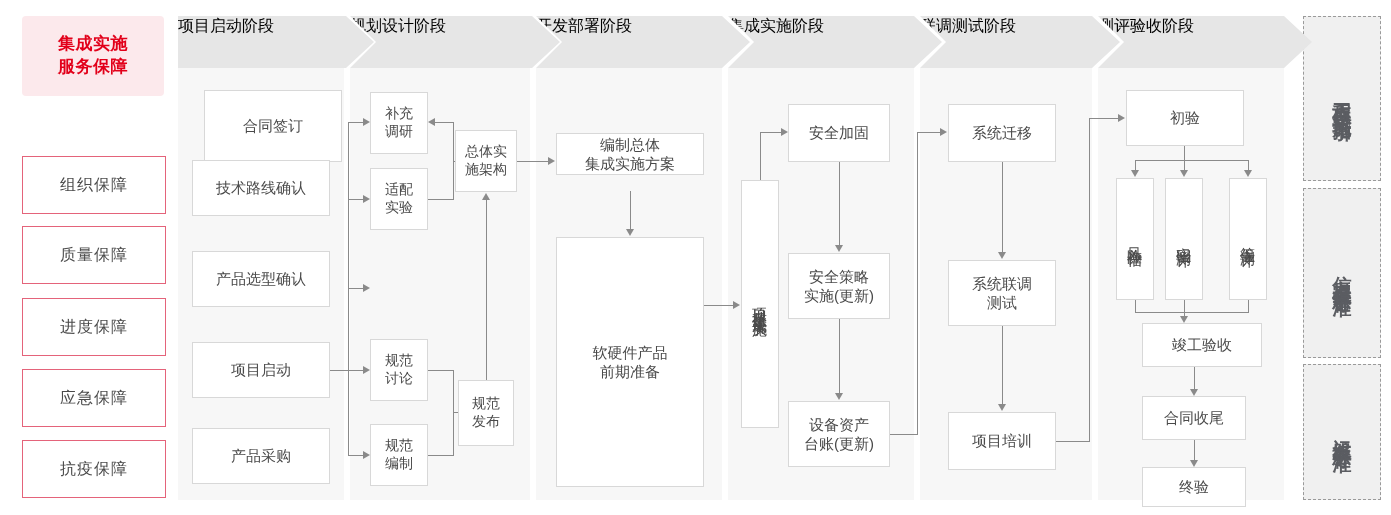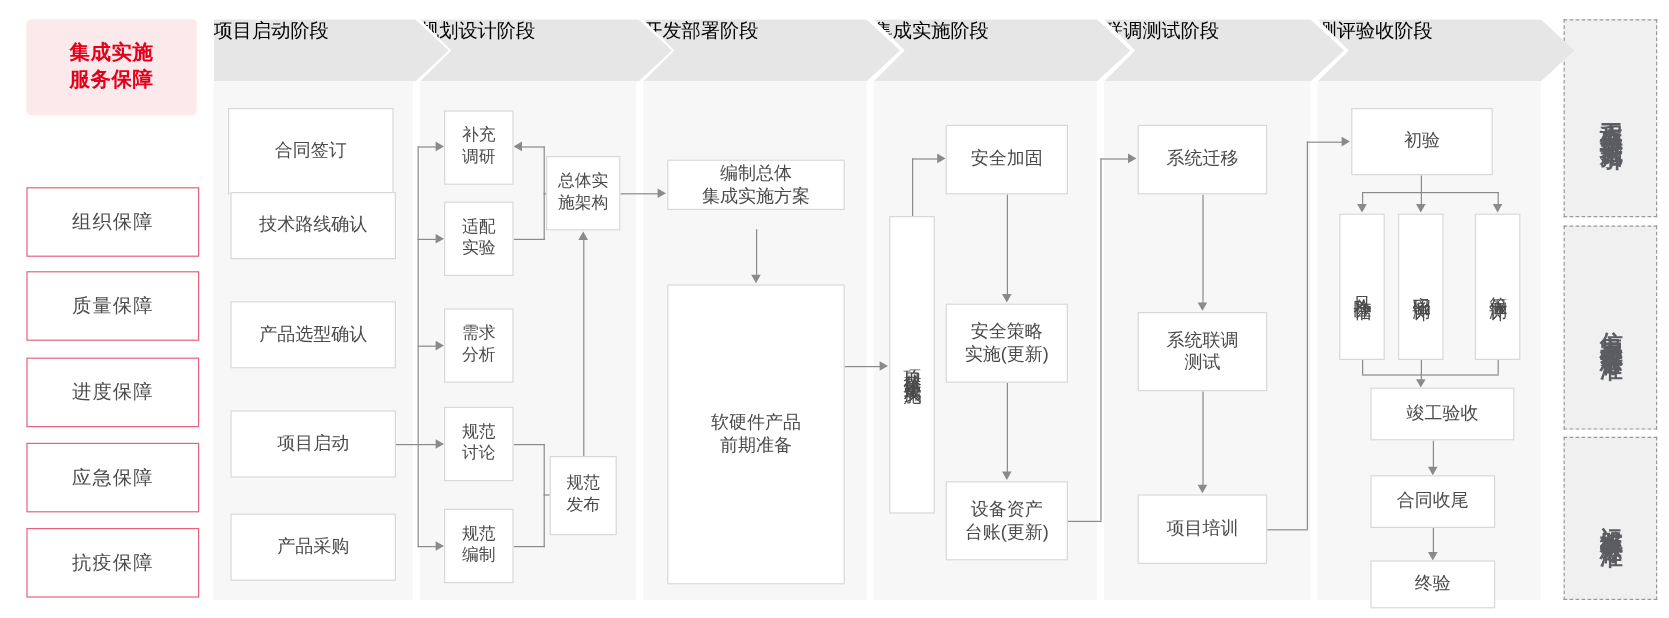--- a/index.html
+++ b/index.html
@@ -165,21 +165,21 @@
   </div>
 
   <div class="ribbon" style="left:920px;width:200px;clip-path:polygon(0 0,172px 0,200px 26px,172px 52px,0 52px,26px 26px);">
     <div class="ph-label" style="left:26px;width:172px">联调测试阶段</div>
   </div>
 
   <div class="ribbon" style="left:1098px;width:214px;clip-path:polygon(0 0,186px 0,214px 26px,186px 52px,0 52px,26px 26px);">
     <div class="ph-label" style="left:26px;width:186px">测评验收阶段</div>
   </div>
 
-  <div class="node" style="left:190px;top:90px;width:138px;height:72px">
+  <div class="node" style="left:204px;top:90px;width:138px;height:72px">
     <span>合同签订</span>
   </div>
   <div class="node" style="left:192px;top:160px;width:138px;height:56px">
     <span>技术路线确认</span>
   </div>
   <div class="node" style="left:192px;top:342px;width:138px;height:56px">
     <span>项目启动</span>
   </div>
   <div class="node" style="left:192px;top:251px;width:138px;height:56px">
     <span>产品选型确认</span>
@@ -210,26 +210,20 @@
   <div class="node sm" style="left:370px;top:92px;width:58px;height:62px">
     <span>
       <span>补充</span><br>
       <span>调研</span>
     </span>
   </div>
   <div class="node sm" style="left:370px;top:168px;width:58px;height:62px">
     <span>
       <span>适配</span><br>
       <span>实验</span>
-    </span>
-  </div>
-  <div class="node sm" style="left:370px;top:257px;width:58px;height:62px">
-    <span>
-      <span>需求</span><br>
-      <span>分析</span>
     </span>
   </div>
   <div class="node sm" style="left:370px;top:339px;width:58px;height:62px">
     <span>
       <span>规范</span><br>
       <span>讨论</span>
     </span>
   </div>
   <div class="node sm" style="left:370px;top:424px;width:58px;height:62px">
     <span>

